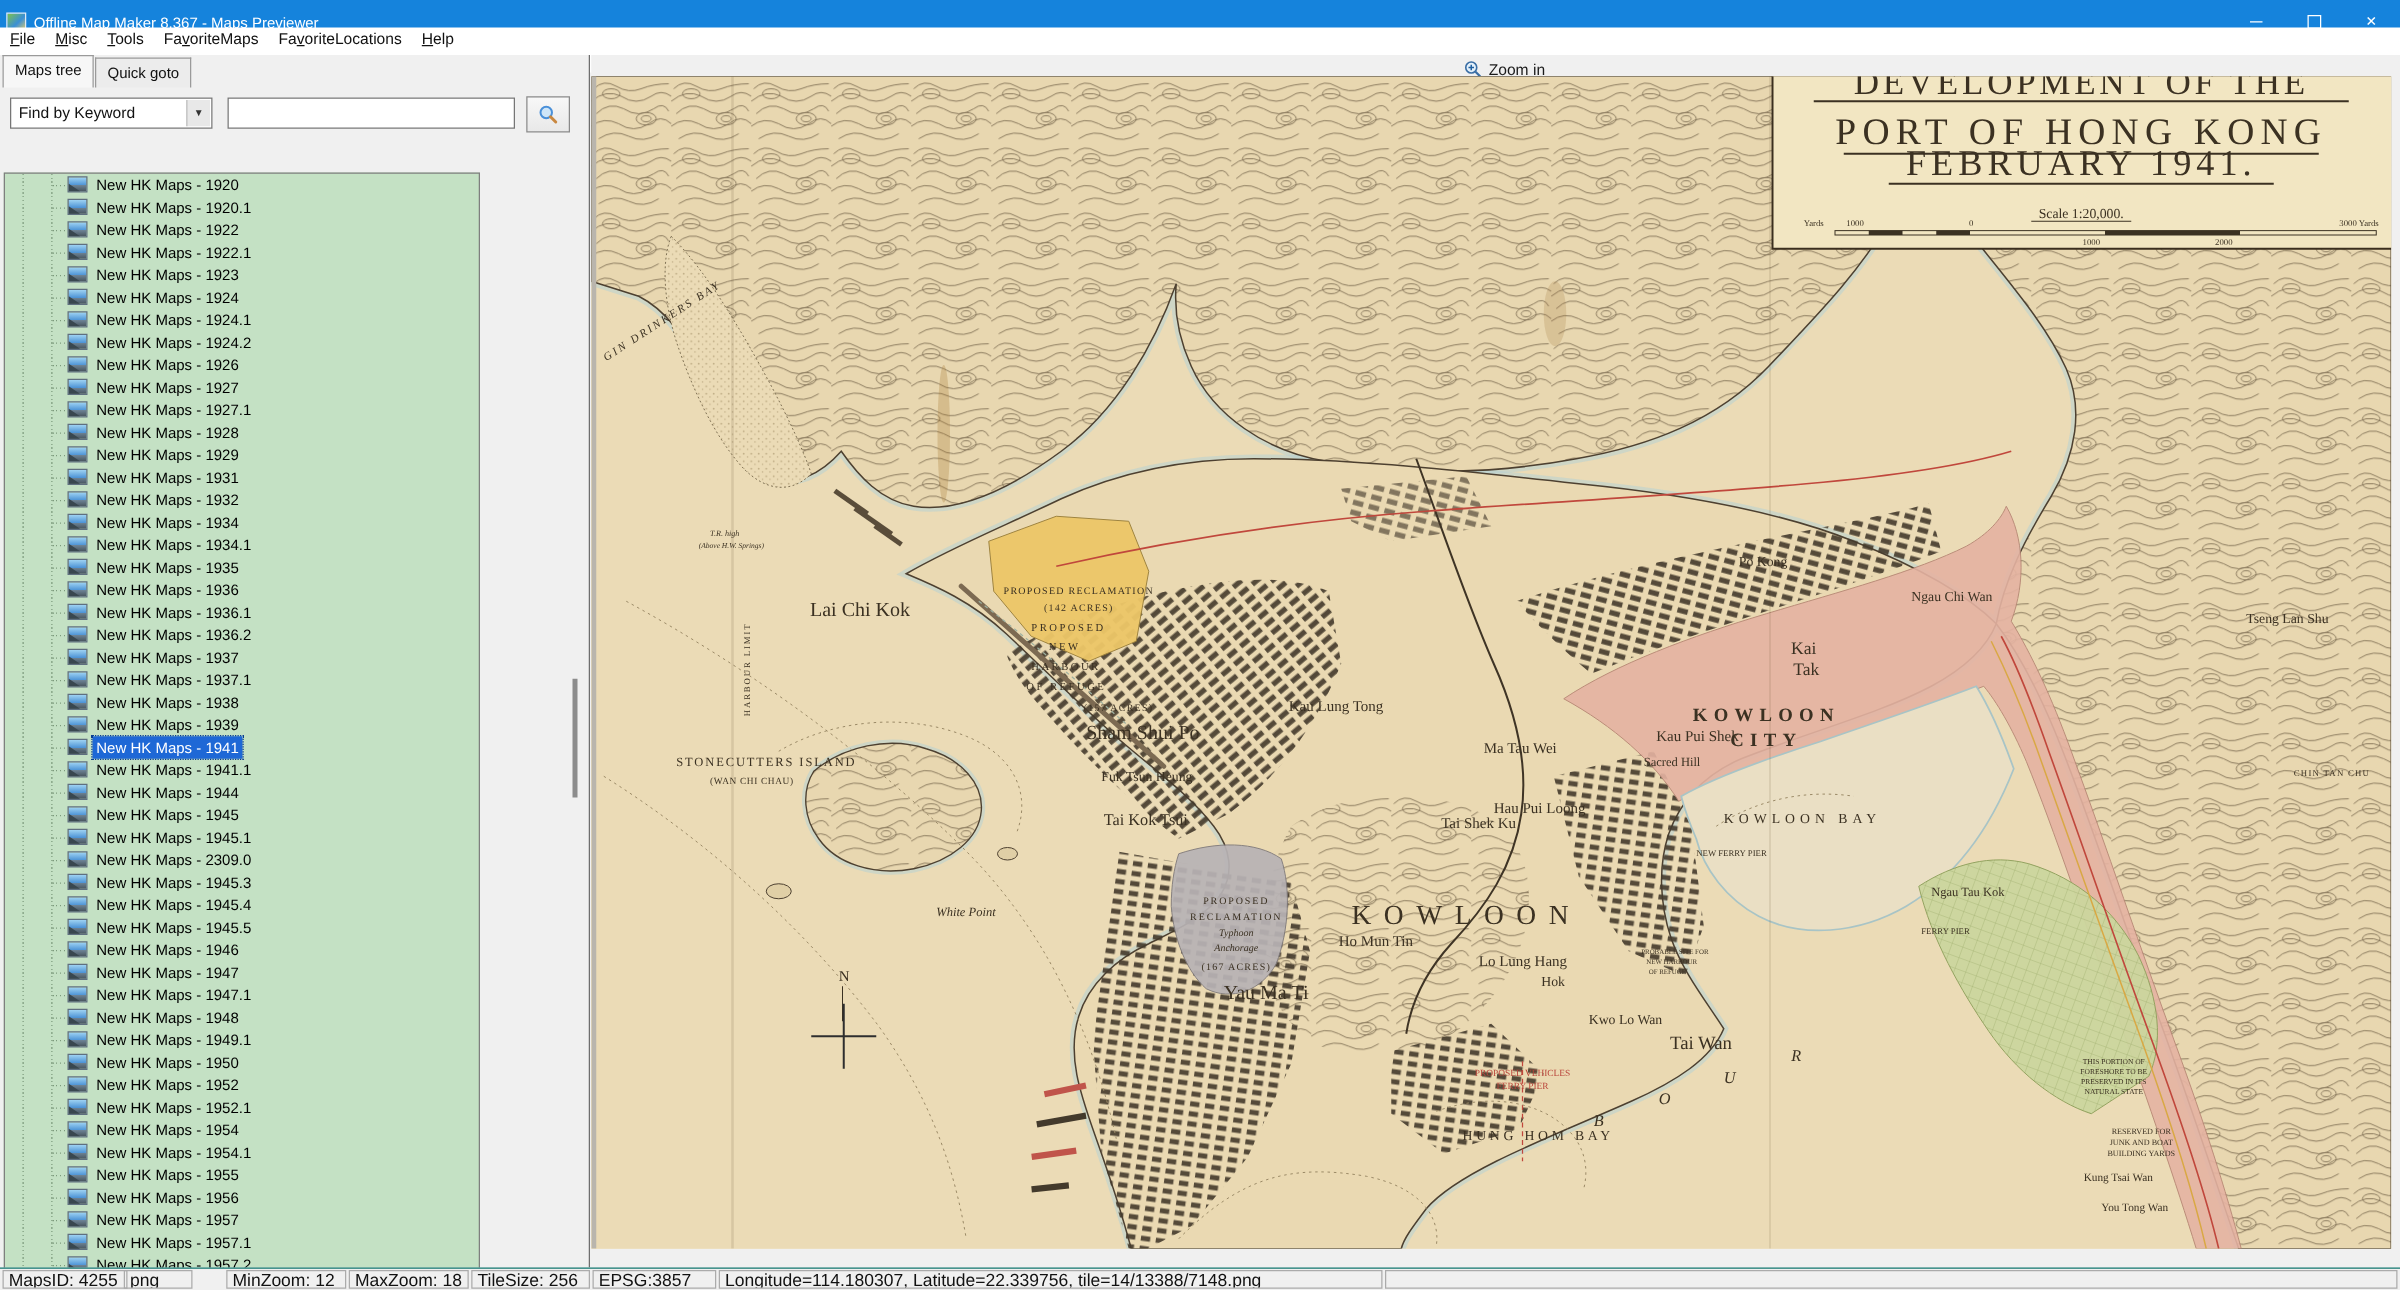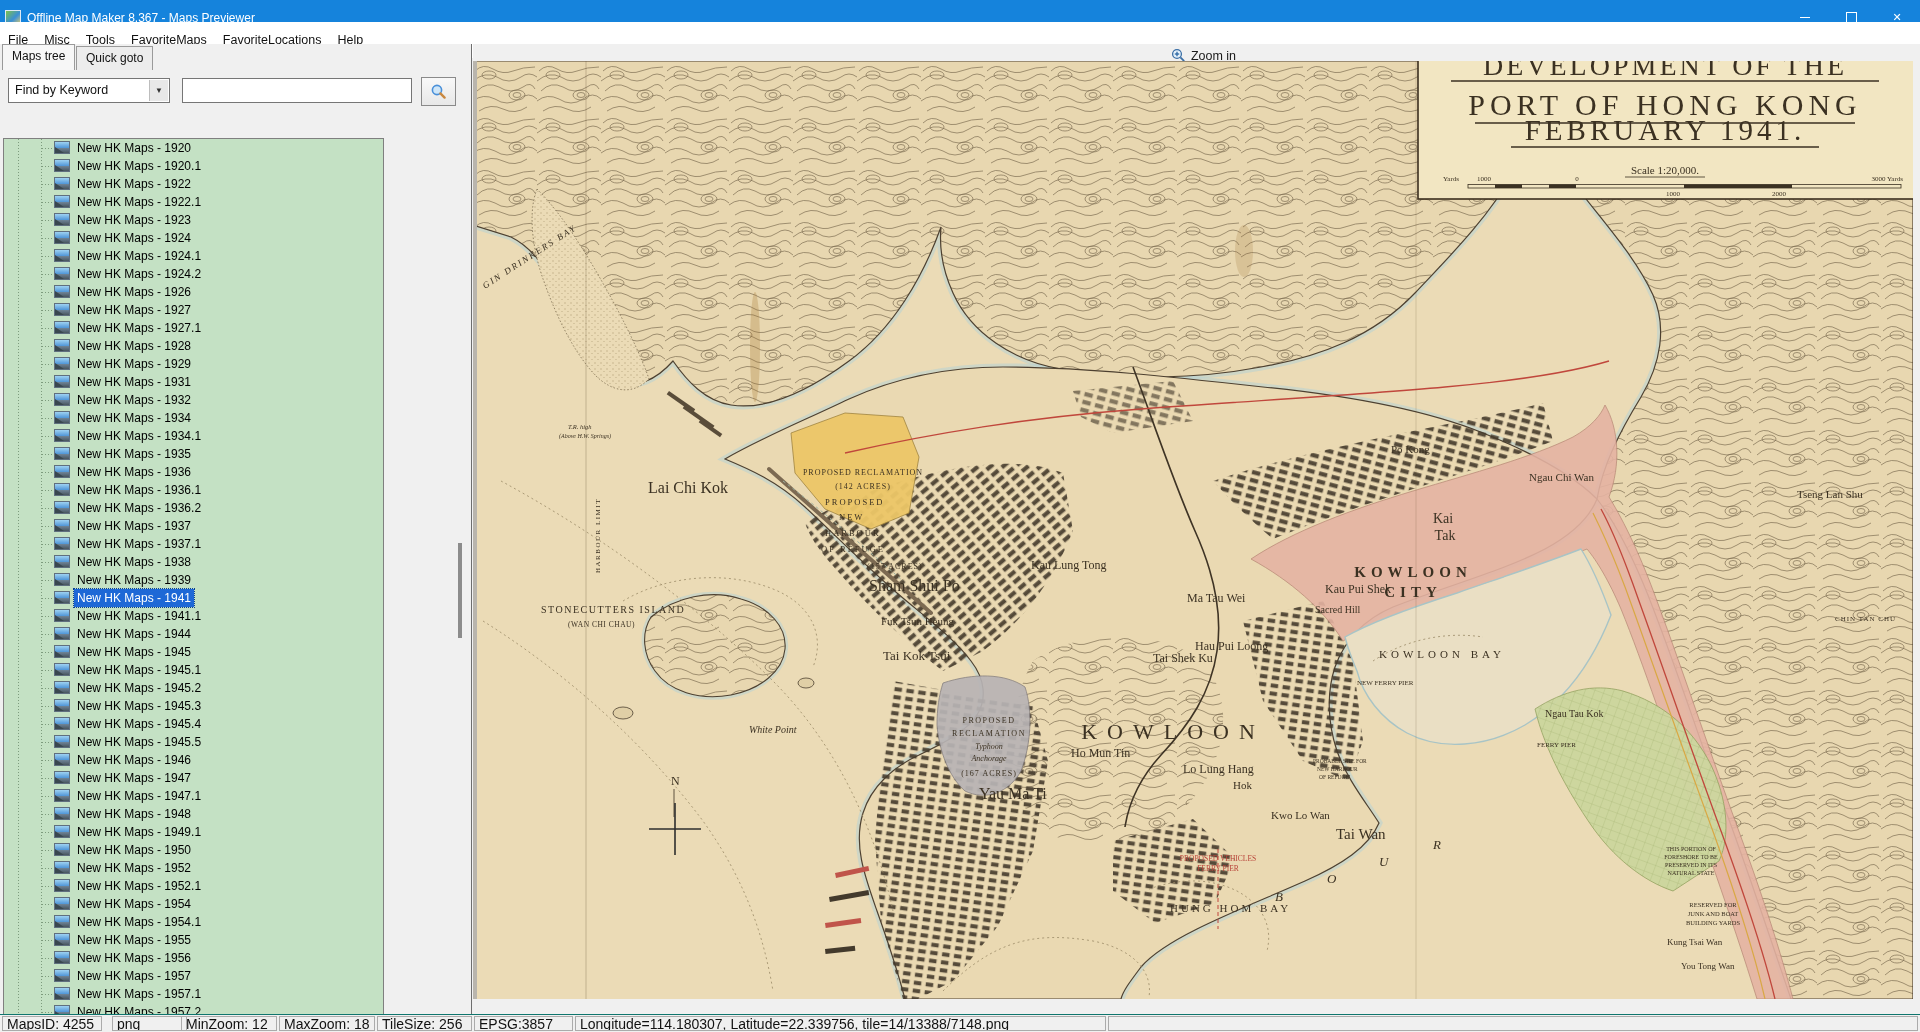--- a/index.html
+++ b/index.html
@@ -10,21 +10,21 @@
             display:flex;align-items:center;}
   #appicon{width:14px;height:14px;margin:0 6px 0 5px;border:1px solid #dfeaf5;
            background:linear-gradient(135deg,#7ec24a 0%,#3a8fd6 55%,#e8d06a 100%);}
   #wintitle{font-size:12px;}
   #wincontrols{margin-left:auto;display:flex;height:22px;}
   .winbtn{width:46px;height:22px;display:flex;align-items:center;justify-content:center;color:#fff;font-size:11px;}
   .winbtn .box{width:9px;height:9px;border:1px solid #fff;display:block;}
   .winbtn .dash{width:10px;height:1px;background:#fff;display:block;}
   
   #menubar{position:absolute;left:0;top:22px;width:1920px;height:36px;background:#ffffff;
-           display:flex;align-items:center;font-size:12.5px;}
+           display:flex;font-size:12.5px;}
   .menu-item{padding:2px 8px;cursor:default;}
   .menu-item .mnemonic{text-decoration:underline;}
   
   #leftpanel{position:absolute;left:0;top:44px;width:472px;height:970px;background:#f0f0f0;
              border-right:1px solid #6e6e6e;box-sizing:border-box;}
   .tab{position:absolute;top:0;height:23px;line-height:22px;padding:0 9px;font-size:12px;
        border:1px solid #9a9a9a;border-bottom:none;background:#ececec;}
   #tab-maps-tree{left:2px;background:#f7f7f7;height:25px;z-index:2;}
   #tab-quick-goto{left:76px;top:2px;}
   
@@ -66,21 +66,21 @@
                  box-sizing:border-box;font-family:inherit;font-size:12px;padding:0 4px;}
   #download-btn{margin-left:10px;}
   
   #mapview{position:absolute;left:473px;top:61px;width:1440px;height:938px;background:#ebdbb6;overflow:hidden;}
   #mapsvg text{font-family:"Liberation Serif","DejaVu Serif",serif;}
   
   #statusbar{position:absolute;left:0;top:1014px;width:1920px;height:18px;background:#f0f0f0;
              border-top:1px solid #0f766e;box-sizing:border-box;font-size:14px;}
   .scell{position:absolute;top:1px;height:15px;line-height:14px;border:1px solid #ababab;
          padding-left:4px;box-sizing:border-box;overflow:hidden;white-space:nowrap;}
-  .c0{left:2px;width:100px;} .c1{left:112px;width:75px;} .c2{left:181px;width:96px;}
+  .c0{left:2px;width:100px;} .c1{left:99px;width:55px;} .c2{left:181px;width:96px;}
   .c3{left:279px;width:96px;} .c4{left:377px;width:95px;} .c5{left:474px;width:99px;}
   .c6{left:575px;width:531px;} .c7{left:1108px;width:810px;}
 </style>
 </head>
 <body>
 
 <div id="root">
 
   <div id="titlebar">
     <span id="appicon"></span>
@@ -270,21 +270,21 @@
           <span class="tree-label">New HK Maps - 1945</span>
         </div>
         <div class="tree-row">
           <span class="connector"></span>
           <span class="ticon"></span>
           <span class="tree-label">New HK Maps - 1945.1</span>
         </div>
         <div class="tree-row">
           <span class="connector"></span>
           <span class="ticon"></span>
-          <span class="tree-label">New HK Maps - 1945.2</span>
+          <span class="tree-label">New HK Maps - 2309.0</span>
         </div>
         <div class="tree-row">
           <span class="connector"></span>
           <span class="ticon"></span>
           <span class="tree-label">New HK Maps - 1945.3</span>
         </div>
         <div class="tree-row">
           <span class="connector"></span>
           <span class="ticon"></span>
           <span class="tree-label">New HK Maps - 1945.4</span>

